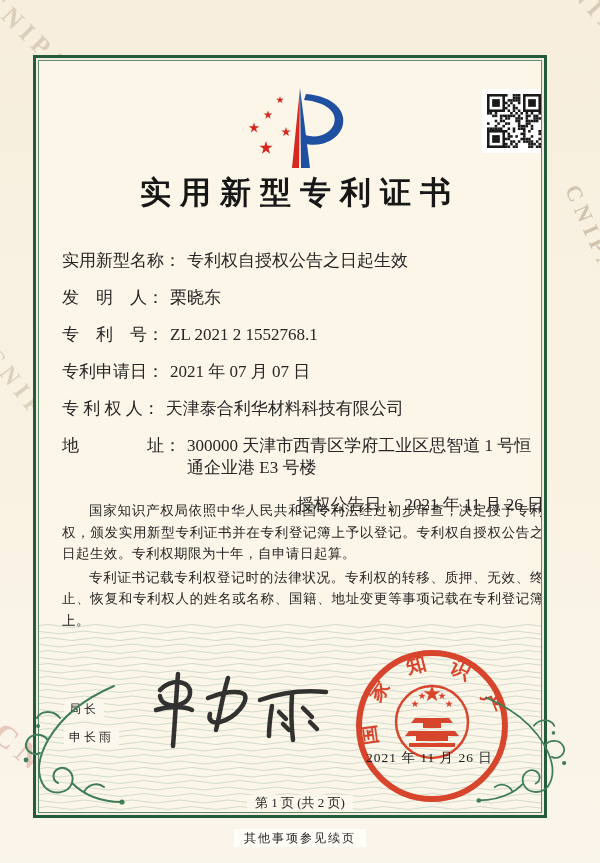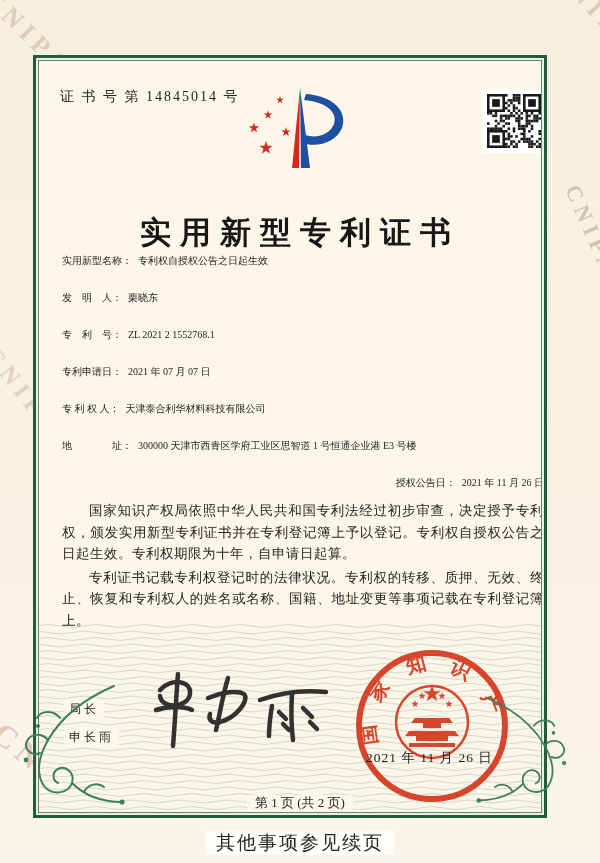--- a/index.html
+++ b/index.html
@@ -25,43 +25,43 @@
   .frame{position:absolute;left:33px;top:55px;width:508px;height:757px;
     border:3px solid #235c3d;
     box-shadow:inset 0 0 0 2px #f3ecdc,inset 0 0 0 3px #5d8c6e;
     pointer-events:none;z-index:6;}
   
   .cert-no{position:absolute;left:60px;top:88px;font-size:14px;letter-spacing:2px;z-index:4;}
   .logo{position:absolute;left:242px;top:86px;z-index:4;}
   .qr-wrap{position:absolute;left:482px;top:89px;width:64px;height:64px;background:#fff;
     display:flex;align-items:center;justify-content:center;z-index:4;}
   .title{position:absolute;left:0;top:172px;width:100%;text-align:center;font-size:31px;
-    font-weight:bold;letter-spacing:9px;color:#171717;z-index:4;margin-top:40px;}
-  
-  .fields{position:absolute;left:62px;top:250px;width:482px;font-size:10px;z-index:4;}
+    font-weight:bold;letter-spacing:9px;color:#171717;z-index:4;}
+  
+  .fields{position:absolute;left:62px;top:250px;width:482px;font-size:17px;z-index:4;}
   .frow{display:flex;align-items:flex-start;line-height:22px;margin-bottom:15px;}
   .flabel{white-space:pre;flex:none;}
   .fvalue{margin-left:6px;max-width:368px;}
   .grant-pair{display:flex;justify-content:flex-end;}
   .grant-pair .second{margin-left:46px;display:flex;}
   
   .body-text{position:absolute;left:62px;top:500px;width:482px;font-size:13.5px;
     line-height:21.5px;text-align:justify;letter-spacing:.5px;z-index:4;}
   .body-text p{margin:0 0 2px 0;text-indent:2em;}
   
   .waves{position:absolute;left:36px;top:622px;z-index:1;opacity:.75;}
   .sign-block{position:absolute;left:64px;top:700px;z-index:4;font-size:12px;letter-spacing:3px;}
   .sign-block div{background:rgba(252,248,238,.9);padding:1px 5px;margin-bottom:9px;width:max-content;}
   .signature{position:absolute;left:140px;top:664px;z-index:5;}
   .seal{position:absolute;left:352px;top:646px;z-index:4;opacity:.94;}
   .seal-date{position:absolute;left:366px;top:749px;font-size:13.5px;letter-spacing:1px;
     color:#1d1d1d;z-index:5;white-space:nowrap;}
   .page-no{position:absolute;left:0;top:794px;width:100%;text-align:center;font-size:13px;z-index:4;}
   .page-no span{background:rgba(252,248,238,.85);padding:0 8px;}
-  .footer-note{position:absolute;left:0;top:830px;width:100%;text-align:center;font-size:19px;
+  .footer-note{position:absolute;left:0;top:830px;width:100%;text-align:center;font-size:12px;
     letter-spacing:2px;z-index:4;}
   .footer-note span{background:#fffdf7;padding:2px 10px;}
   .flourish-l{position:absolute;left:14px;top:680px;z-index:7;}
   .flourish-r{position:absolute;left:452px;top:692px;z-index:7;transform:scaleX(-1);}
 </style>
 </head>
 <body>
 
 <div class="page">
 
@@ -102,21 +102,20 @@
       <path d="M-12 153.5 q12 -3 24 0 q12 3 24 0 q12 -3 24 0 q12 3 24 0 q12 -3 24 0 q12 3 24 0 q12 -3 24 0 q12 3 24 0 q12 -3 24 0 q12 3 24 0 q12 -3 24 0 q12 3 24 0 q12 -3 24 0 q12 3 24 0 q12 -3 24 0 q12 3 24 0 q12 -3 24 0 q12 3 24 0 q12 -3 24 0 q12 3 24 0 q12 -3 24 0 q12 3 24 0 q12 -3 24 0" fill="none" stroke="#c2d1c2" stroke-width="1"></path>
       <path d="M0 160.0 q12 -3 24 0 q12 3 24 0 q12 -3 24 0 q12 3 24 0 q12 -3 24 0 q12 3 24 0 q12 -3 24 0 q12 3 24 0 q12 -3 24 0 q12 3 24 0 q12 -3 24 0 q12 3 24 0 q12 -3 24 0 q12 3 24 0 q12 -3 24 0 q12 3 24 0 q12 -3 24 0 q12 3 24 0 q12 -3 24 0 q12 3 24 0 q12 -3 24 0 q12 3 24 0 q12 -3 24 0" fill="none" stroke="#c2d1c2" stroke-width="1"></path>
       <path d="M-12 166.5 q12 -3 24 0 q12 3 24 0 q12 -3 24 0 q12 3 24 0 q12 -3 24 0 q12 3 24 0 q12 -3 24 0 q12 3 24 0 q12 -3 24 0 q12 3 24 0 q12 -3 24 0 q12 3 24 0 q12 -3 24 0 q12 3 24 0 q12 -3 24 0 q12 3 24 0 q12 -3 24 0 q12 3 24 0 q12 -3 24 0 q12 3 24 0 q12 -3 24 0 q12 3 24 0 q12 -3 24 0" fill="none" stroke="#c2d1c2" stroke-width="1"></path>
       <path d="M0 173.0 q12 -3 24 0 q12 3 24 0 q12 -3 24 0 q12 3 24 0 q12 -3 24 0 q12 3 24 0 q12 -3 24 0 q12 3 24 0 q12 -3 24 0 q12 3 24 0 q12 -3 24 0 q12 3 24 0 q12 -3 24 0 q12 3 24 0 q12 -3 24 0 q12 3 24 0 q12 -3 24 0 q12 3 24 0 q12 -3 24 0 q12 3 24 0 q12 -3 24 0 q12 3 24 0 q12 -3 24 0" fill="none" stroke="#c2d1c2" stroke-width="1"></path>
       <path d="M-12 179.5 q12 -3 24 0 q12 3 24 0 q12 -3 24 0 q12 3 24 0 q12 -3 24 0 q12 3 24 0 q12 -3 24 0 q12 3 24 0 q12 -3 24 0 q12 3 24 0 q12 -3 24 0 q12 3 24 0 q12 -3 24 0 q12 3 24 0 q12 -3 24 0 q12 3 24 0 q12 -3 24 0 q12 3 24 0 q12 -3 24 0 q12 3 24 0 q12 -3 24 0 q12 3 24 0 q12 -3 24 0" fill="none" stroke="#c2d1c2" stroke-width="1"></path>
       <path d="M0 186.0 q12 -3 24 0 q12 3 24 0 q12 -3 24 0 q12 3 24 0 q12 -3 24 0 q12 3 24 0 q12 -3 24 0 q12 3 24 0 q12 -3 24 0 q12 3 24 0 q12 -3 24 0 q12 3 24 0 q12 -3 24 0 q12 3 24 0 q12 -3 24 0 q12 3 24 0 q12 -3 24 0 q12 3 24 0 q12 -3 24 0 q12 3 24 0 q12 -3 24 0 q12 3 24 0 q12 -3 24 0" fill="none" stroke="#c2d1c2" stroke-width="1"></path>
     </svg>
 
   <div class="frame"></div>
 
-  <div class="cert-no">证 书 号 第 14845014 号</div>
 
   <svg class="logo" width="116" height="86" viewBox="0 0 116 86">
     <polygon fill="#d6281e" points="12.00,36.50 13.24,40.30 17.23,40.30 14.00,42.65 15.23,46.45 12.00,44.10 8.77,46.45 10.00,42.65 6.77,40.30 10.76,40.30"></polygon>
     <polygon fill="#d6281e" points="26.00,24.50 27.01,27.61 30.28,27.61 27.63,29.53 28.65,32.64 26.00,30.72 23.35,32.64 24.37,29.53 21.72,27.61 24.99,27.61"></polygon>
     <polygon fill="#d6281e" points="38.00,10.00 38.90,12.76 41.80,12.76 39.45,14.47 40.35,17.24 38.00,15.53 35.65,17.24 36.55,14.47 34.20,12.76 37.10,12.76"></polygon>
     <polygon fill="#d6281e" points="24.00,55.00 25.57,59.84 30.66,59.84 26.54,62.83 28.11,67.66 24.00,64.67 19.89,67.66 21.46,62.83 17.34,59.84 22.43,59.84"></polygon>
     <polygon fill="#d6281e" points="44.00,41.00 45.12,44.45 48.76,44.45 45.82,46.59 46.94,50.05 44.00,47.91 41.06,50.05 42.18,46.59 39.24,44.45 42.88,44.45"></polygon>
     <polygon points="58,2 50,82 57,82" fill="#d6281e"></polygon>
     <polygon points="58,2 59,82 68,82" fill="#1e4fa0"></polygon>
     <path d="M64 8 C92 10 106 26 100 42 C94 56 76 62 60 57 L63 49 C76 53 88 48 92 38 C96 26 84 16 62 14 Z" fill="#1e4fa0"></path>

